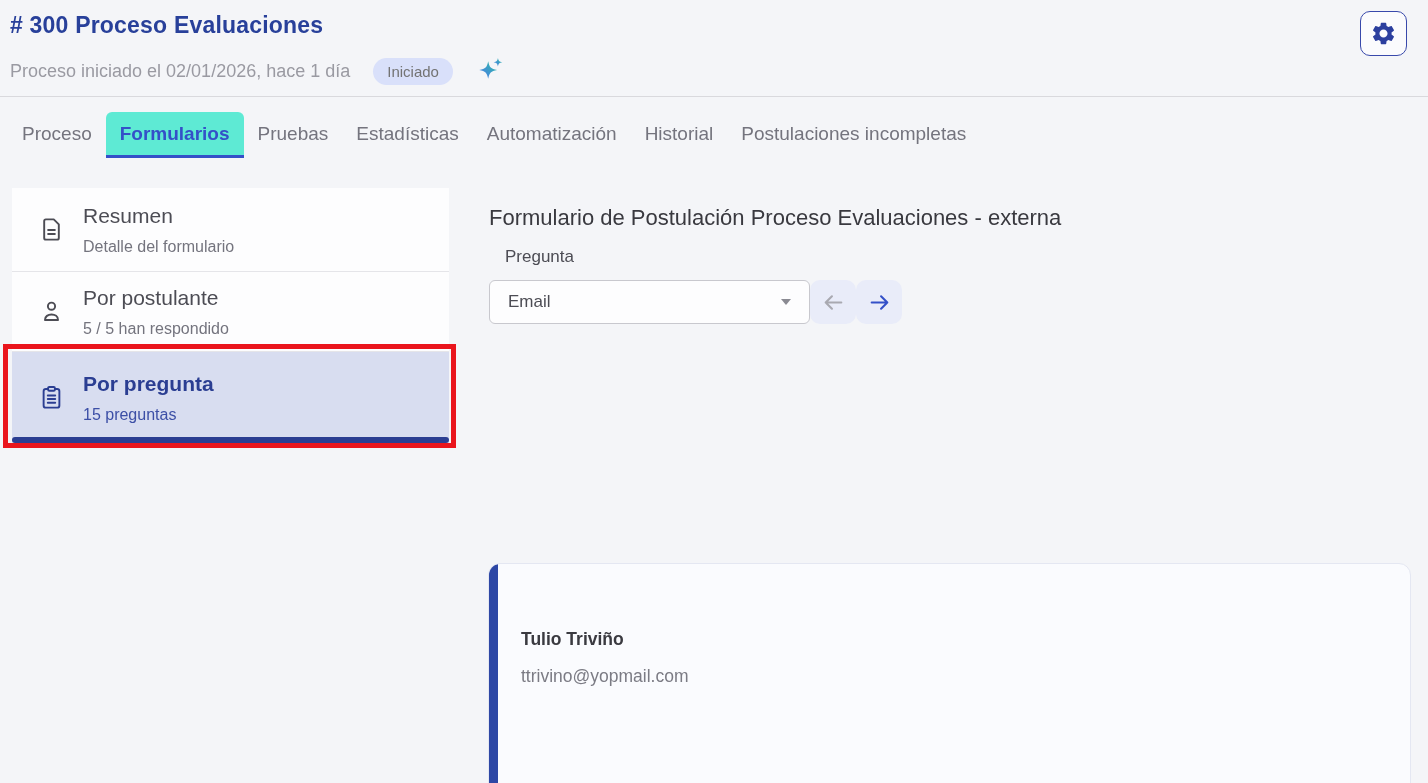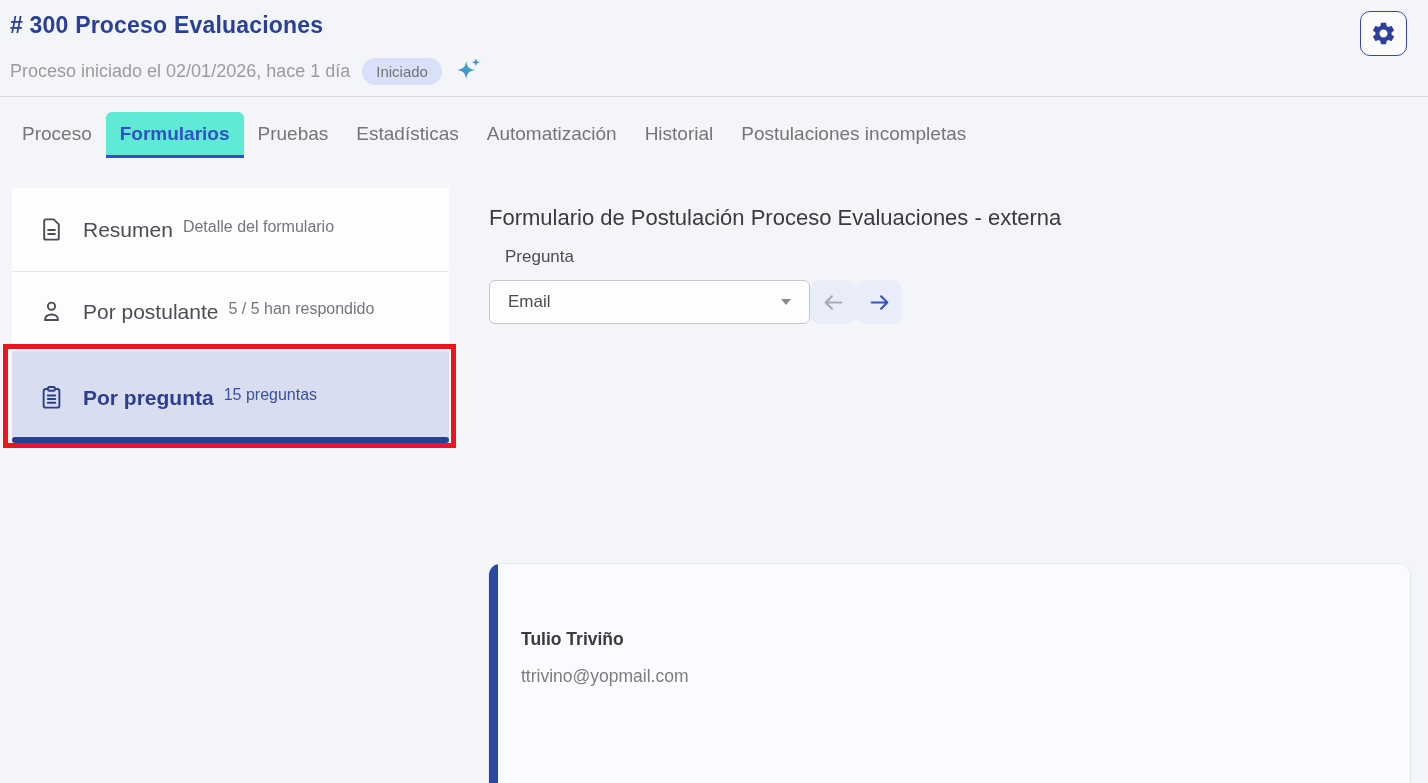--- a/index.html
+++ b/index.html
@@ -10,21 +10,21 @@
     font-family:"Liberation Sans","DejaVu Sans",sans-serif;
     color:#4c4c54;
   }
   
   .page-title{
     position:absolute; left:10px; top:12px;
     font-size:23px; font-weight:700; color:#28409a; letter-spacing:.2px;
   }
   .subtitle-row{
     position:absolute; left:10px; top:56px; height:30px;
-    display:flex; align-items:center; gap:12px;
+    display:flex; align-items:center; gap:23px;
   }
   .subtitle{ font-size:18px; color:#9a9aa2; }
   .badge{
     background:#d9e0fa; color:#737373;
     font-size:15px; padding:5px 14px; border-radius:16px;
   }
   .sparkle{ width:30px; height:30px; display:block; }
   .gear-btn{
     position:absolute; right:21px; top:11px; width:47px; height:45px;
     background:#fbfbfd; border:1.5px solid #3949ab; border-radius:10px;
@@ -51,21 +51,21 @@
   
   .sidebar{
     position:absolute; left:12px; top:188px; width:437px;
     background:#fdfdfe; border-radius:4px;
   }
   .side-item{
     position:relative; display:flex; align-items:center; gap:18px;
     padding:0 10px 0 26px; height:84px; cursor:pointer;
     border-bottom:1px solid #e5e5e9; background:#fdfdfe;
   }
-  .side-item .texts{ display:flex; flex-direction:row; gap:10px; }
+  .side-item .texts{ display:flex; flex-direction:column; gap:10px; }
   .side-item .t{ font-size:21px; color:#4c4c54; }
   .side-item .s{ font-size:16px; color:#74747e; }
   .side-item.selected{ background:#d8ddf0; height:91px; border-bottom:none; }
   .side-item.selected .t{ color:#2b3e92; font-weight:700; }
   .side-item.selected .s{ color:#3c4fa6; }
   .sel-bar{
     position:absolute; left:0; right:0; bottom:0; height:6px;
     background:#2b3e92; border-radius:4px;
   }
   .annotation-rect{

